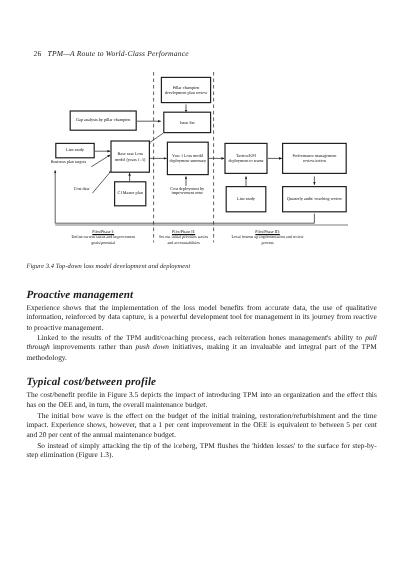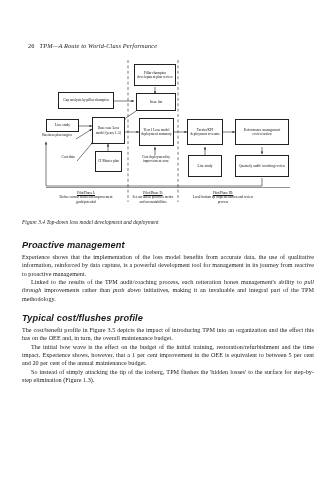--- a/index.html
+++ b/index.html
@@ -93,21 +93,21 @@
     white-space: nowrap;
   }
   
   .body {
     position: absolute;
     left: 22px;
     top: 240px;
     width: 292px;
   }
   h2.sec {
-    font-family: Liberation Sans, sans-serif;
+    font-family: Liberation Serif, serif;
     font-size: 9.2px;
     font-style: italic;
     font-weight: bold;
     margin: 0 0 3px 0;
     letter-spacing: 0.1px;
   }
   h2.sec.second {
     margin-top: 10px;
   }
   p.para {
@@ -250,21 +250,21 @@
   <div class="fig-caption">Figure 3.4 Top-down loss model development and deployment</div>
 
   <div class="body">
 
     <h2 class="sec">Proactive management</h2>
 
     <p class="para">Experience shows that the implementation of the loss model benefits from accurate data, the use of qualitative information, reinforced by data capture, is a powerful development tool for management in its journey from reactive to proactive management.</p>
 
     <p class="para indent"><span>Linked to the results of the TPM audit/coaching process, each reiteration hones management's ability to </span><em>pull through</em><span> improvements rather than </span><em>push down</em><span> initiatives, making it an invaluable and integral part of the TPM methodology.</span></p>
 
-    <h2 class="sec second">Typical cost/flushes profile</h2>
+    <h2 class="sec second">Typical cost/between profile</h2>
 
     <p class="para">The cost/benefit profile in Figure 3.5 depicts the impact of introducing TPM into an organization and the effect this has on the OEE and, in turn, the overall maintenance budget.</p>
 
     <p class="para indent">The initial bow wave is the effect on the budget of the initial training, restoration/refurbishment and the time impact. Experience shows, however, that a 1 per cent improvement in the OEE is equivalent to between 5 per cent and 20 per cent of the annual maintenance budget.</p>
 
     <p class="para indent">So instead of simply attacking the tip of the iceberg, TPM flushes the 'hidden losses' to the surface for step-by-step elimination (Figure 1.3).</p>
   </div>
 
 </div>
 

